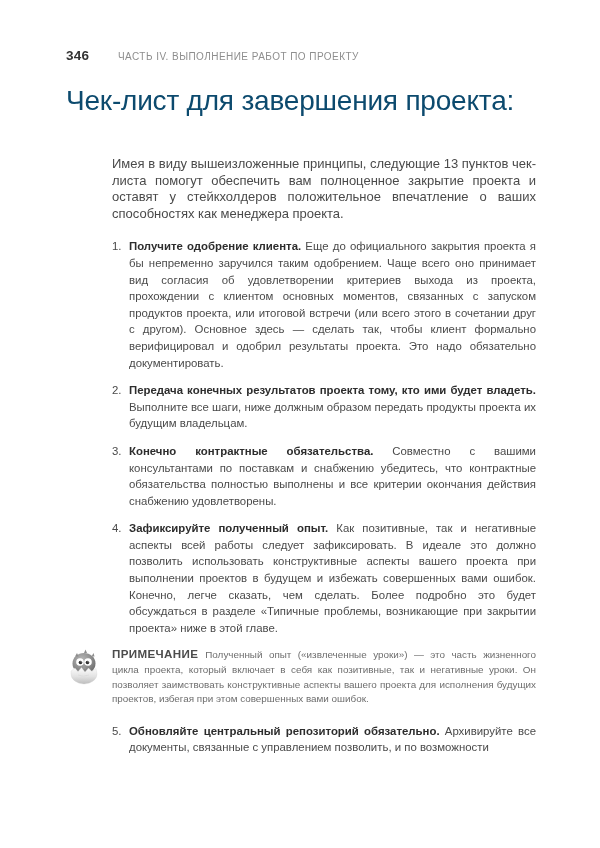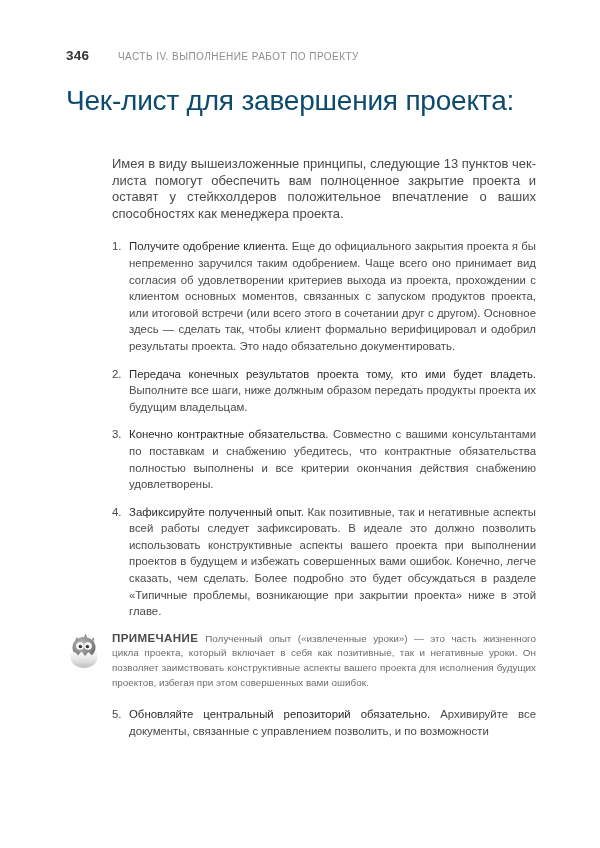--- a/index.html
+++ b/index.html
@@ -103,21 +103,21 @@
   ol.steps > li .num {
     position: absolute;
     left: 0;
     top: 0;
     width: 14px;
     text-align: left;
     font-size: 11.4px;
     color: #4a4a4a;
   }
   ol.steps > li .lead {
-    font-weight: normal;
+    font-weight: bold;
     color: #2d2d2d;
   }
 
   
   .note {
     position: relative;
     margin: 7px 0 0 -47px;
     width: 471px;
     min-height: 52px;
     padding-left: 47px;

